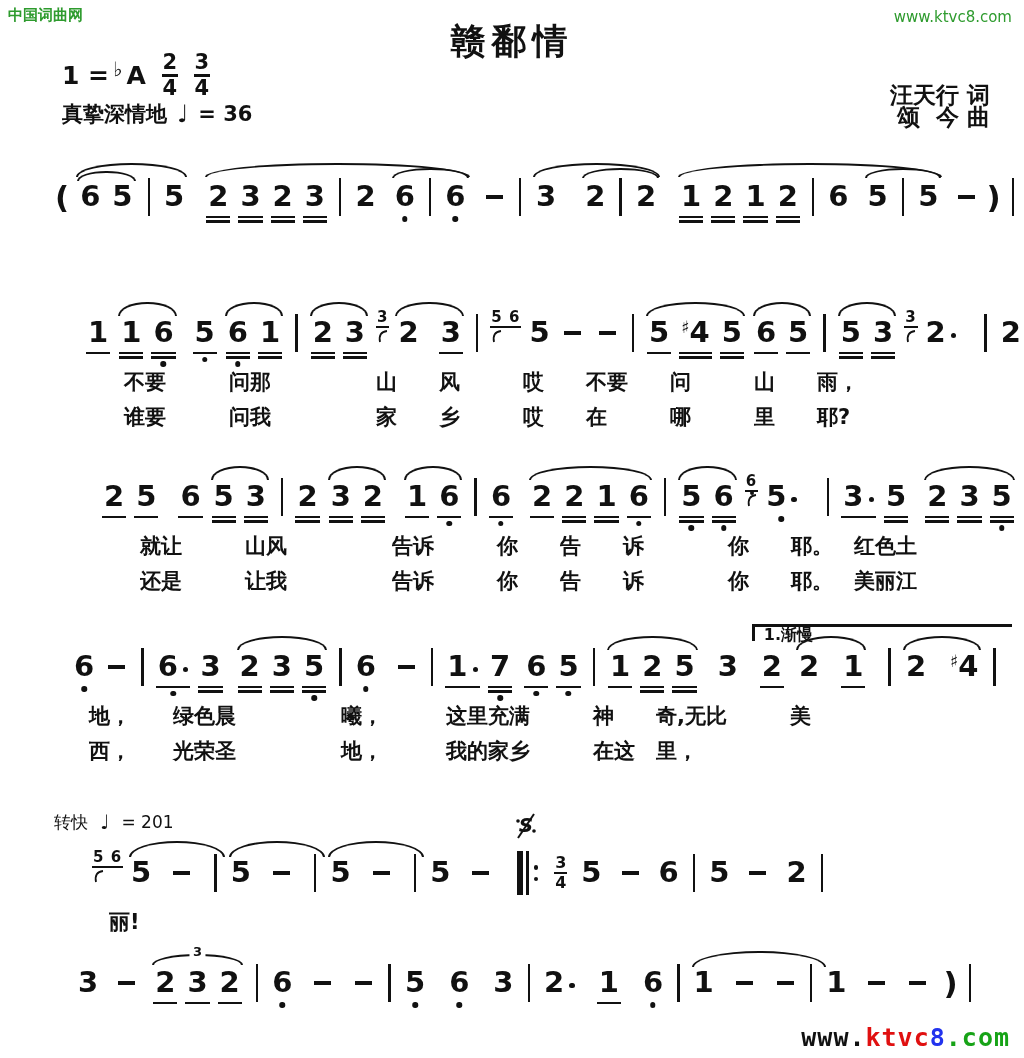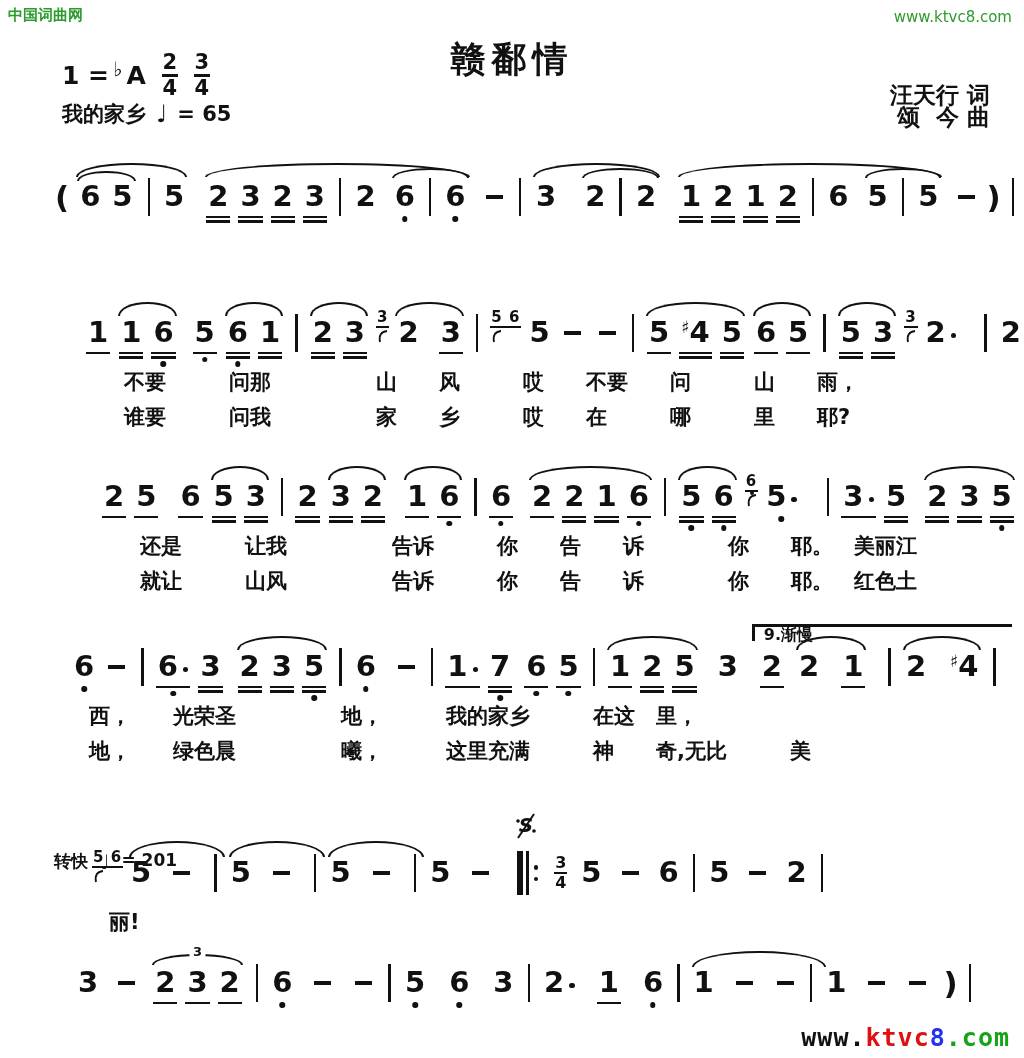--- a/index.html
+++ b/index.html
@@ -5,39 +5,39 @@
   html,body{margin:0;padding:0;background:#888;}
   .page{position:relative;width:1024px;height:1058px;background:#fff;overflow:hidden;
         font-family:"DejaVu Sans",sans-serif;color:#111;}
   
   .wm-tl{position:absolute;top:6px;left:8px;font-size:15px;font-weight:bold;color:#2e9b2e;}
   .wm-tr{position:absolute;top:8px;right:12px;font-size:15px;color:#2e9b2e;}
   .wm-b{position:absolute;bottom:6px;right:14px;font-family:"DejaVu Sans Mono",monospace;
         font-weight:bold;font-size:25px;letter-spacing:1px;}
   .wm-b .w1{color:#111111}.wm-b .w2{color:#e01010}.wm-b .w3{color:#2233ee}.wm-b .w4{color:#17a317}
   
-  .title{position:absolute;top:18px;left:0;right:0;margin:18px;text-align:center;
+  .title{position:absolute;top:18px;left:0;right:0;margin:0;text-align:center;
          font-size:35px;font-weight:bold;letter-spacing:6px;}
   .keyrow{position:absolute;top:52px;left:62px;font-size:25px;font-weight:bold;display:flex;align-items:center;gap:4px;}
   .keyrow .flat{font-size:20px;position:relative;top:-6px;}
   .frac{display:inline-flex;flex-direction:column;align-items:center;line-height:1;font-size:21px;font-weight:bold;margin-left:12px;}
   .frac .fl{width:16px;height:2.5px;background:#111;margin:1px 0;}
   .exprow{position:absolute;top:100px;left:62px;font-size:21px;font-weight:bold;display:flex;align-items:center;gap:10px;}
   .exprow .tnote{font-size:24px;}
   .credit{position:absolute;right:34px;font-size:23px;font-weight:bold;white-space:pre;}
   .c1{top:80px;} .c2{top:102px;}
   
   .sys{position:absolute;left:40px;right:18px;}
   .sys1{top:172px;padding-left:12px;} .sys2{top:308px;padding-left:42px;}
   .sys3{top:472px;padding-left:58px;} .sys4{top:642px;padding-left:28px;}
   .sys5{top:848px;padding-left:48px;} .sys6{top:958px;padding-left:32px;}
   .trow{display:flex;align-items:center;height:50px;position:relative;}
   .lyr{font-size:21px;font-weight:bold;white-space:pre;line-height:1.55;margin-top:8px;}
   .lyr+.lyr{margin-top:2px;}
-  .pre{position:absolute;top:-38px;left:14px;font-size:17px;font-weight:bold;display:flex;gap:12px;margin-top:40px;}
+  .pre{position:absolute;top:-38px;left:14px;font-size:17px;font-weight:normal;display:flex;gap:12px;align-items:center;}
   
   .note{position:relative;display:inline-block;flex:none;margin:0 6px;font-size:29px;font-weight:bold;line-height:1.1;}
   .note .ln{position:absolute;left:-2px;right:-2px;height:2.5px;background:#111;}
   .note .od{position:absolute;left:50%;transform:translateX(-50%);width:5.5px;height:5.5px;border-radius:50%;background:#111;}
   .note .aug{display:inline-block;width:5.5px;height:5.5px;border-radius:50%;background:#111;margin-left:5px;position:relative;top:-4px;}
   .note .sh{font-size:17px;vertical-align:9px;font-weight:bold;}
   .bar{flex:none;width:2.5px;height:38px;background:#111;margin:0 8px;}
   .dash{flex:none;width:17px;height:4px;background:#111;margin:0 8px;}
   .paren{flex:none;font-size:31px;font-weight:bold;margin:0 3px;}
   .sp{flex:none;display:inline-block;}
@@ -91,23 +91,23 @@
       <span>4</span>
     </span>
     <span class="frac">
       <span>3</span>
       <i class="fl"></i>
       <span>4</span>
     </span>
   </div>
 
   <div class="exprow">
-    <span>我的家乡</span>
+    <span>真挚深情地</span>
     <span class="tnote">♩</span>
-    <span>= 65</span>
+    <span>= 36</span>
   </div>
 
   <div class="credit c1">汪天行 词</div>
   <div class="credit c2">颂  今 曲</div>
 
   <div id="score">
       <div class="sys sys1">
         <div class="trow">
           <span class="paren">(</span>
           <span class="slur">
@@ -282,22 +282,22 @@
           <span class="bar"></span>
           <span class="note"><span class="nd">3</span><i class="ln" style="bottom: -5.5px;"></i><i class="aug"></i></span>
           <span class="note"><span class="nd">5</span><i class="ln" style="bottom: -5.5px;"></i><i class="ln" style="bottom: -10px;"></i></span>
           <span class="sp" style="width: 8px;"></span>
           <span class="slur">
             <span class="note"><span class="nd">2</span><i class="ln" style="bottom: -5.5px;"></i><i class="ln" style="bottom: -10px;"></i></span>
             <span class="note"><span class="nd">3</span><i class="ln" style="bottom: -5.5px;"></i><i class="ln" style="bottom: -10px;"></i></span>
             <span class="note"><span class="nd">5</span><i class="ln" style="bottom: -5.5px;"></i><i class="ln" style="bottom: -10px;"></i><i class="od" style="bottom: -18px;"></i></span>
           </span>
         </div>
+        <div class="lyr">　　就让　　　山风　　　　　告诉　　　你　　告　　诉　　　　你　　耶。　红色土</div>
         <div class="lyr">　　还是　　　让我　　　　　告诉　　　你　　告　　诉　　　　你　　耶。　美丽江</div>
-        <div class="lyr">　　就让　　　山风　　　　　告诉　　　你　　告　　诉　　　　你　　耶。　红色土</div>
       </div>
       <div class="sys sys4">
         <div class="trow">
           <span class="note"><span class="nd">6</span><i class="od" style="bottom: -9px;"></i></span>
           <span class="dash"></span>
           <span class="bar"></span>
           <span class="note"><span class="nd">6</span><i class="ln" style="bottom: -5.5px;"></i><i class="od" style="bottom: -13.5px;"></i><i class="aug"></i></span>
           <span class="note"><span class="nd">3</span><i class="ln" style="bottom: -5.5px;"></i><i class="ln" style="bottom: -10px;"></i></span>
           <span class="sp" style="width: 6px;"></span>
           <span class="slur">
@@ -317,40 +317,40 @@
           <span class="note"><span class="nd">5</span><i class="ln" style="bottom: -5.5px;"></i><i class="od" style="bottom: -13.5px;"></i></span>
           <span class="bar"></span>
           <span class="slur">
             <span class="note"><span class="nd">1</span><i class="ln" style="bottom: -5.5px;"></i></span>
             <span class="note"><span class="nd">2</span><i class="ln" style="bottom: -5.5px;"></i><i class="ln" style="bottom: -10px;"></i></span>
             <span class="note"><span class="nd">5</span><i class="ln" style="bottom: -5.5px;"></i><i class="ln" style="bottom: -10px;"></i></span>
           </span>
           <span class="sp" style="width: 10px;"></span>
           <span class="note"><span class="nd">3</span></span>
           <span class="volta">
-            <span class="vlabel">9.渐慢</span>
+            <span class="vlabel">1.渐慢</span>
             <span class="note"><span class="nd">2</span><i class="ln" style="bottom: -5.5px;"></i></span>
             <span class="sp" style="width: 4px;"></span>
             <span class="slur">
               <span class="note"><span class="nd">2</span></span>
               <span class="sp" style="width: 12px;"></span>
               <span class="note"><span class="nd">1</span><i class="ln" style="bottom: -5.5px;"></i></span>
             </span>
             <span class="sp" style="width: 10px;"></span>
             <span class="bar"></span>
             <span class="slur">
               <span class="note"><span class="nd">2</span></span>
               <span class="sp" style="width: 12px;"></span>
               <span class="note"><span class="sh">♯</span><span class="nd">4</span></span>
             </span>
             <span class="bar"></span>
           </span>
         </div>
+        <div class="lyr">　地，　　绿色晨　　　　　曦，　　　这里充满　　　神　　奇,无比　　　美</div>
         <div class="lyr">　西，　　光荣圣　　　　　地，　　　我的家乡　　　在这　里，</div>
-        <div class="lyr">　地，　　绿色晨　　　　　曦，　　　这里充满　　　神　　奇,无比　　　美</div>
       </div>
       <div class="sys sys5">
         <div class="pre">
           <span>转快</span>
           <span class="tnote" style="font-size: 20px;">♩</span>
           <span>= 201</span>
         </div>
         <div class="trow">
           <span class="grace">
             <span class="gnum">5 6</span>

